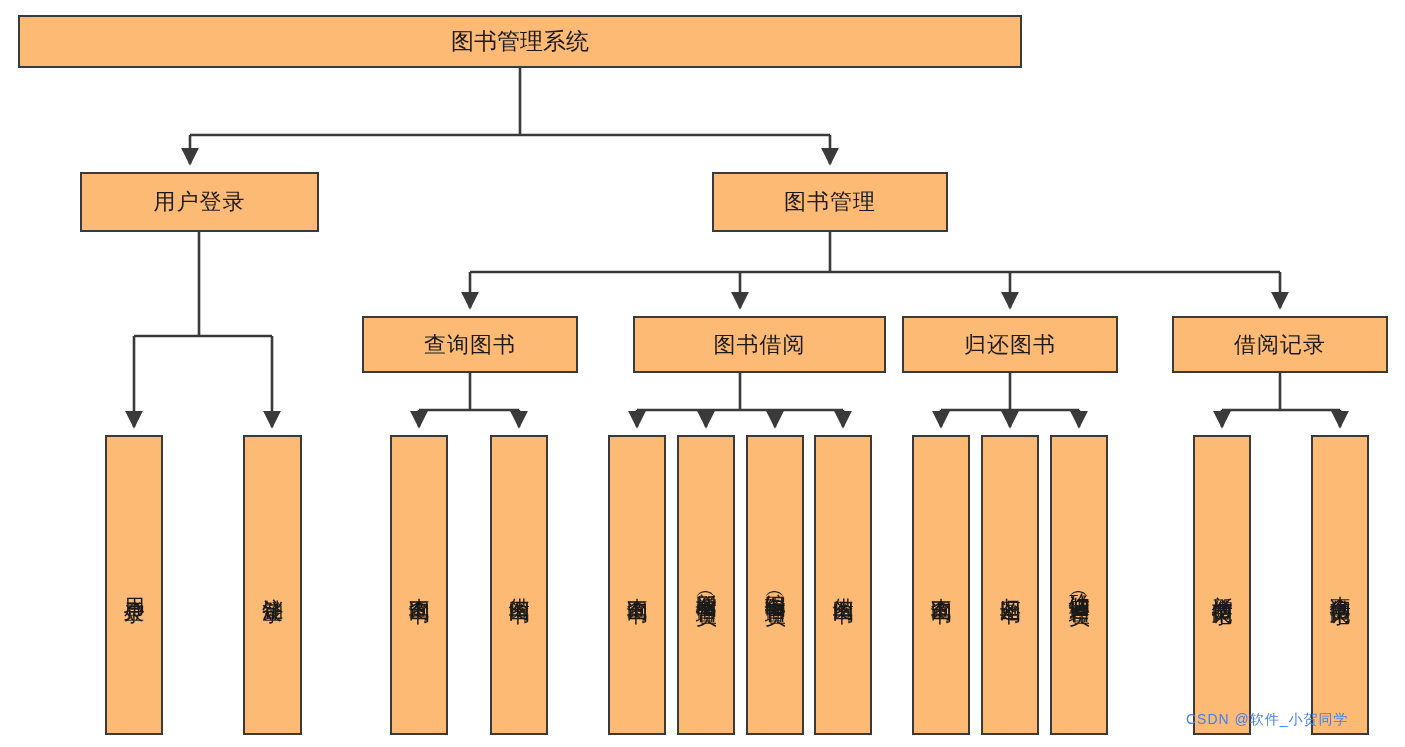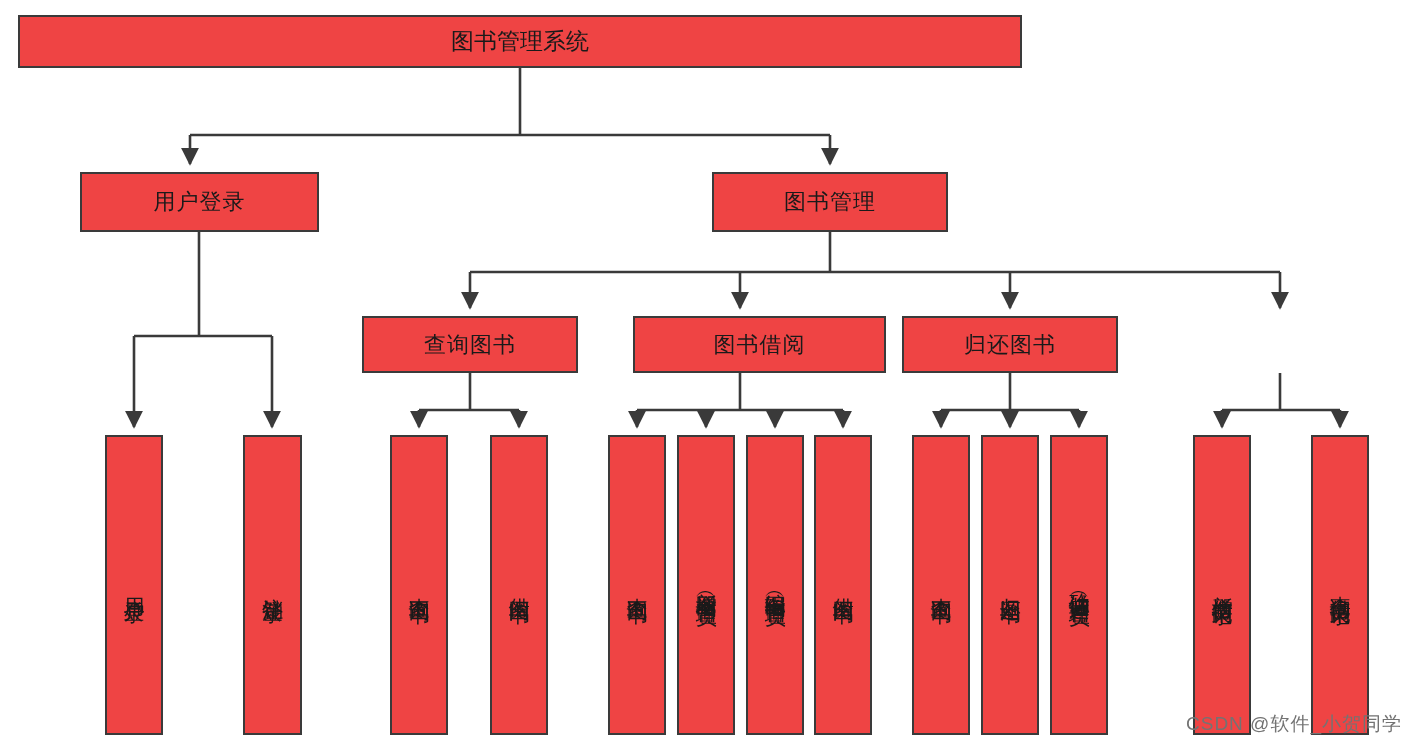--- a/index.html
+++ b/index.html
@@ -22,21 +22,21 @@
     left: 0;
     top: 0;
     width: 1405px;
     height: 747px;
     pointer-events: none;
   }
   .node {
     position: absolute;
     box-sizing: border-box;
     border: 2.5px solid #3a3a3a;
-    background: #ef4444;
+    background: #fdba74;
     display: flex;
     align-items: center;
     justify-content: center;
     color: #1a1a1a;
   }
   .node.horiz {
     font-size: 22px;
     letter-spacing: 1px;
   }
   .node.root {
@@ -53,22 +53,22 @@
     padding: 4px 0;
   }
   .leaf-label {
     writing-mode: vertical-rl;
     text-orientation: upright;
     white-space: nowrap;
     display: block;
   }
   .watermark {
     position: absolute;
-    font-size: 19px;
-    color: #737373;
+    font-size: 14px;
+    color: #3b82f6;
     letter-spacing: 1px;
     white-space: nowrap;
     left: 1186px;
     top: 711px;
   }
 </style>
 </head>
 <body>
 
 <div id="canvas">
@@ -136,20 +136,23 @@
 
   <div class="node horiz" style="left:362px; top:316px; width:216px; height:57px;">
     <span>查询图书</span>
   </div>
   <div class="node horiz" style="left:633px; top:316px; width:253px; height:57px;">
     <span>图书借阅</span>
   </div>
   <div class="node horiz" style="left:902px; top:316px; width:216px; height:57px;">
     <span>归还图书</span>
   </div>
+  <div class="node horiz" style="left:1172px; top:316px; width:216px; height:57px;">
+    <span>借阅记录</span>
+  </div>
 
   <div class="node leaf" style="left:105px; top:435px; width:58px; height:300px;">
     <span class="leaf-label">用户登录</span>
   </div>
   <div class="node leaf" style="left:243px; top:435px; width:59px; height:300px;">
     <span class="leaf-label">注销登录</span>
   </div>
 
   <div class="node leaf" style="left:390px; top:435px; width:58px; height:300px;">
     <span class="leaf-label">查询图书</span>

